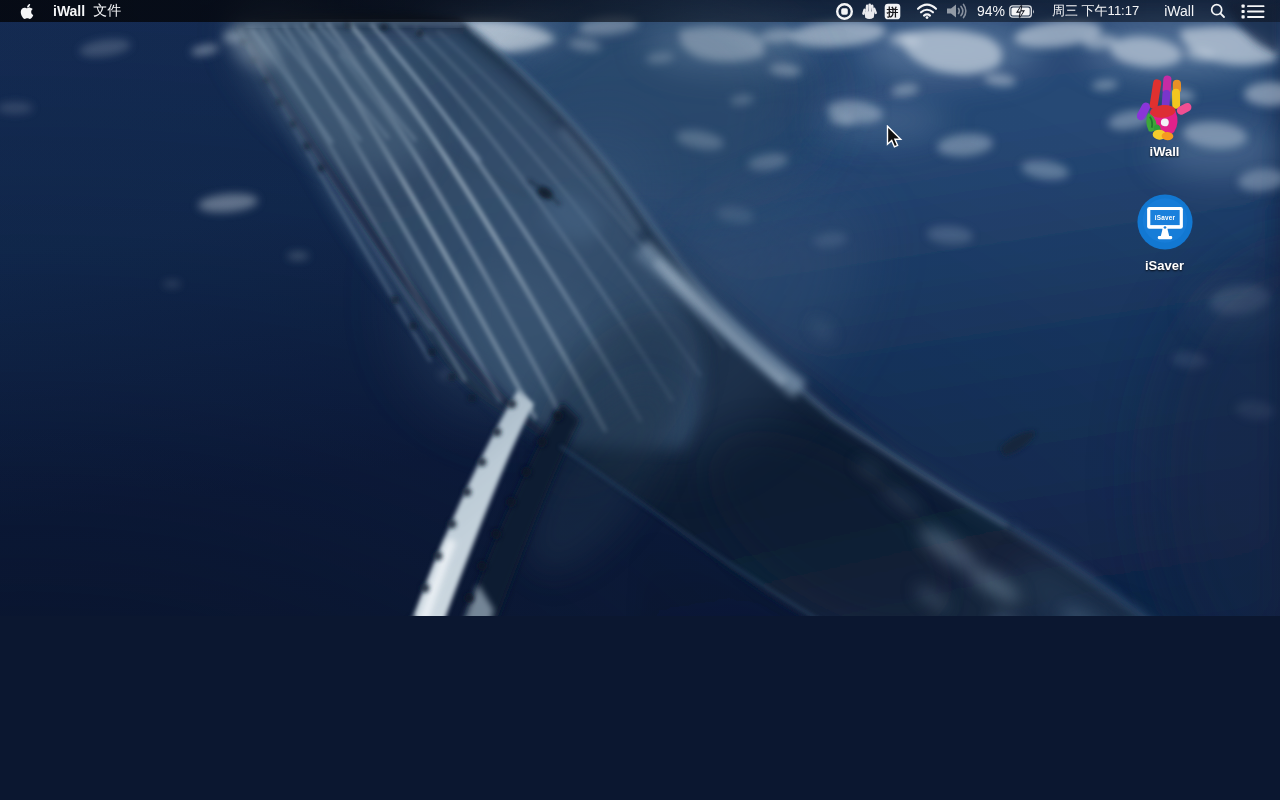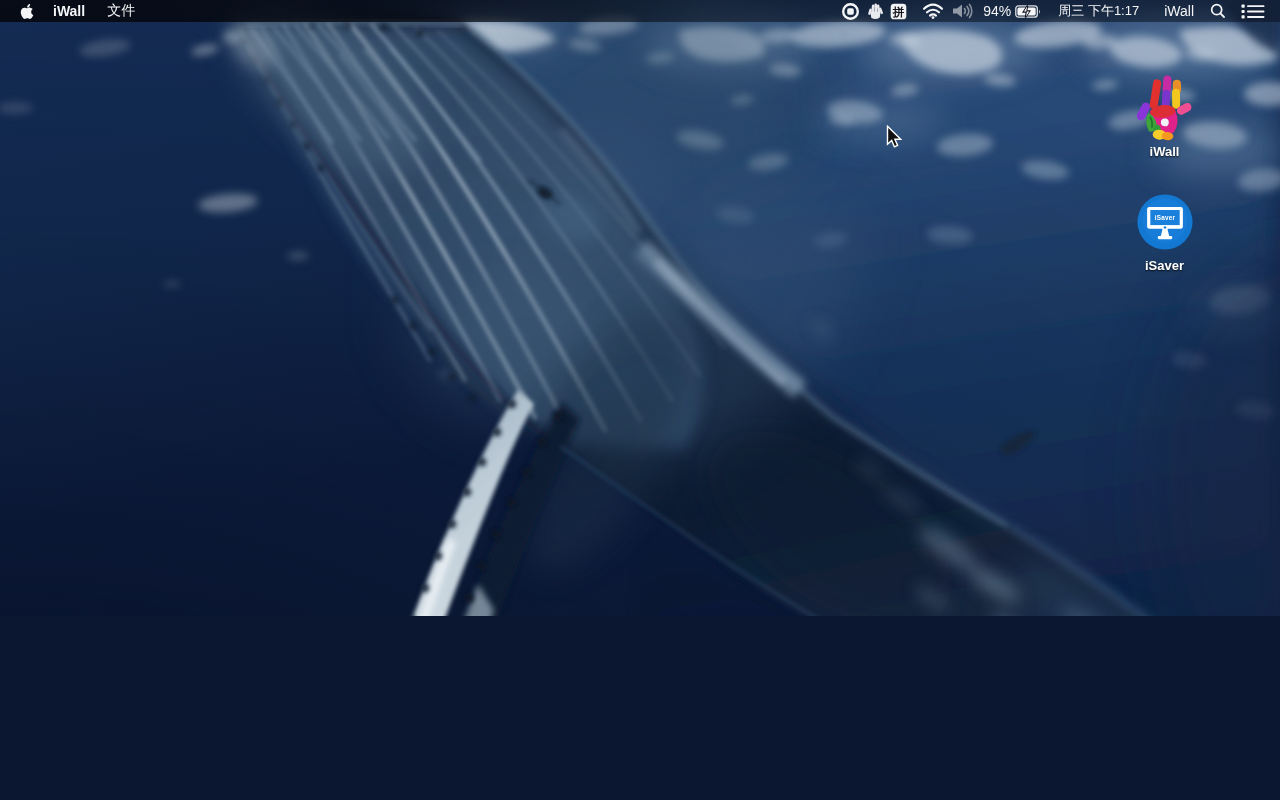--- a/index.html
+++ b/index.html
@@ -6,21 +6,21 @@
     font-family:"Liberation Sans",sans-serif;}
   #desktop{position:relative;width:1280px;height:616px;overflow:hidden;}
   #wall{position:absolute;left:0;top:0;}
   
   #menubar{position:absolute;left:0;top:0;width:1280px;height:22px;background:linear-gradient(90deg, rgba(4,6,11,0.85) 0%, rgba(5,7,13,0.78) 32%, rgba(9,13,23,0.56) 55%, rgba(10,14,24,0.5) 100%);
     display:flex;align-items:center;color:#f4f5f7;font-size:14px;z-index:50;}
   #menubar .left{display:flex;align-items:center;}
   #menubar .right{margin-left:auto;display:flex;align-items:center;font-size:13.5px;}
   .mb-apple{margin-left:20px;display:flex;}
   .mb-app{font-weight:700;margin-left:19px;}
-  .mb-item{margin-left:22px;}
+  .mb-item{margin-left:8px;}
   .mbi{display:flex;align-items:center;margin-left:0;}
   
   .dicon{position:absolute;display:flex;flex-direction:column;align-items:center;z-index:10;}
   .dlabel{color:#fff;font-weight:700;font-size:13px;text-shadow:0 1px 2px rgba(0,0,0,.85);
     margin-top:2px;letter-spacing:0;}
   
   #dock{position:absolute;left:392px;top:731px;width:497px;height:78px;
     background:rgba(33,33,64,.85);border:1px solid rgba(120,120,160,.28);border-bottom:none;
     border-radius:17px 17px 0 0;z-index:40;box-sizing:border-box;}
   .sep{position:absolute;top:10px;width:1px;height:51px;background:rgba(185,185,215,.22);}
@@ -361,21 +361,21 @@
     <span class="mbi" style="margin-left:8px;font-size:14px;">94%</span>
     <span class="mbi" style="margin-left:4px;">
           <svg width="26" height="13" viewBox="0 0 26 13">
             <rect x="0.8" y="0.8" width="21.5" height="11.4" rx="2.8" fill="none" stroke="rgba(244,245,247,0.9)" stroke-width="1.3"></rect>
             <rect x="2.4" y="2.4" width="18.3" height="8.2" rx="1.6" fill="#f4f5f7"></rect>
             <path d="M12.6,0.5 L8.3,7 L11.4,7 L10.4,12.5 L14.7,6 L11.6,6 Z" fill="#10141f" stroke="#10141f" stroke-width="1.4"></path>
             <path d="M12.2,1.3 L8.9,6.4 L11.9,6.4 L10.9,11.7 L14.2,6.6 L11.2,6.6 Z" fill="#f4f5f7"></path>
             <path d="M24,4.2 Q25.6,6.5 24,8.8 Z" fill="rgba(244,245,247,0.9)"></path>
           </svg>
         </span>
-    <span class="mbi" style="margin-left:17px;font-size:13px;">周三 下午1:17</span>
+    <span class="mbi" style="margin-left:17px;font-size:13px;">周三 下午11:17</span>
     <span class="mbi" style="margin-left:25px;font-size:14px;">iWall</span>
     <span class="mbi" style="margin-left:16px;">
           <svg width="16" height="16" viewBox="0 0 16 16">
             <circle cx="6.7" cy="6.7" r="5" fill="none" stroke="#f4f5f7" stroke-width="1.7"></circle>
             <path d="M10.4,10.4 L14,14" stroke="#f4f5f7" stroke-width="1.8" stroke-linecap="round"></path>
           </svg>
         </span>
     <span class="mbi" style="margin-left:15px;margin-right:15px;">
           <svg width="24" height="15" viewBox="0 0 24 15">
             <g fill="#f4f5f7">

